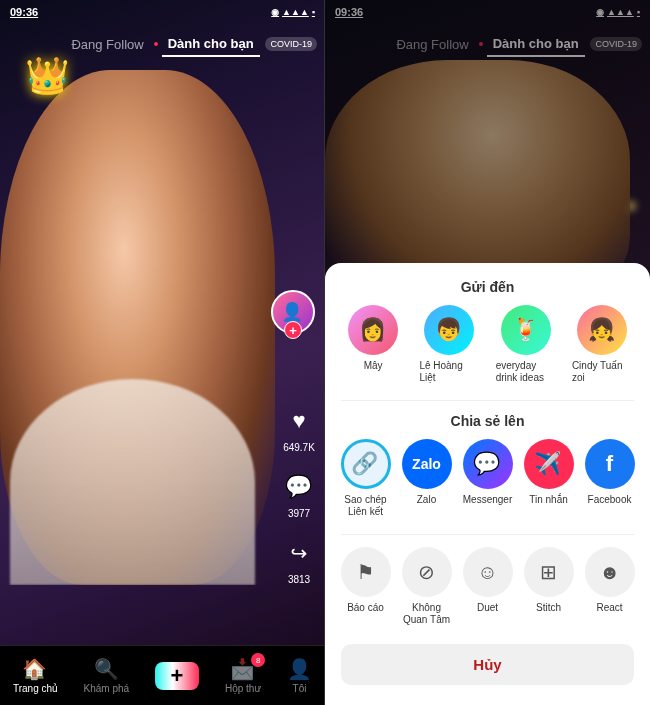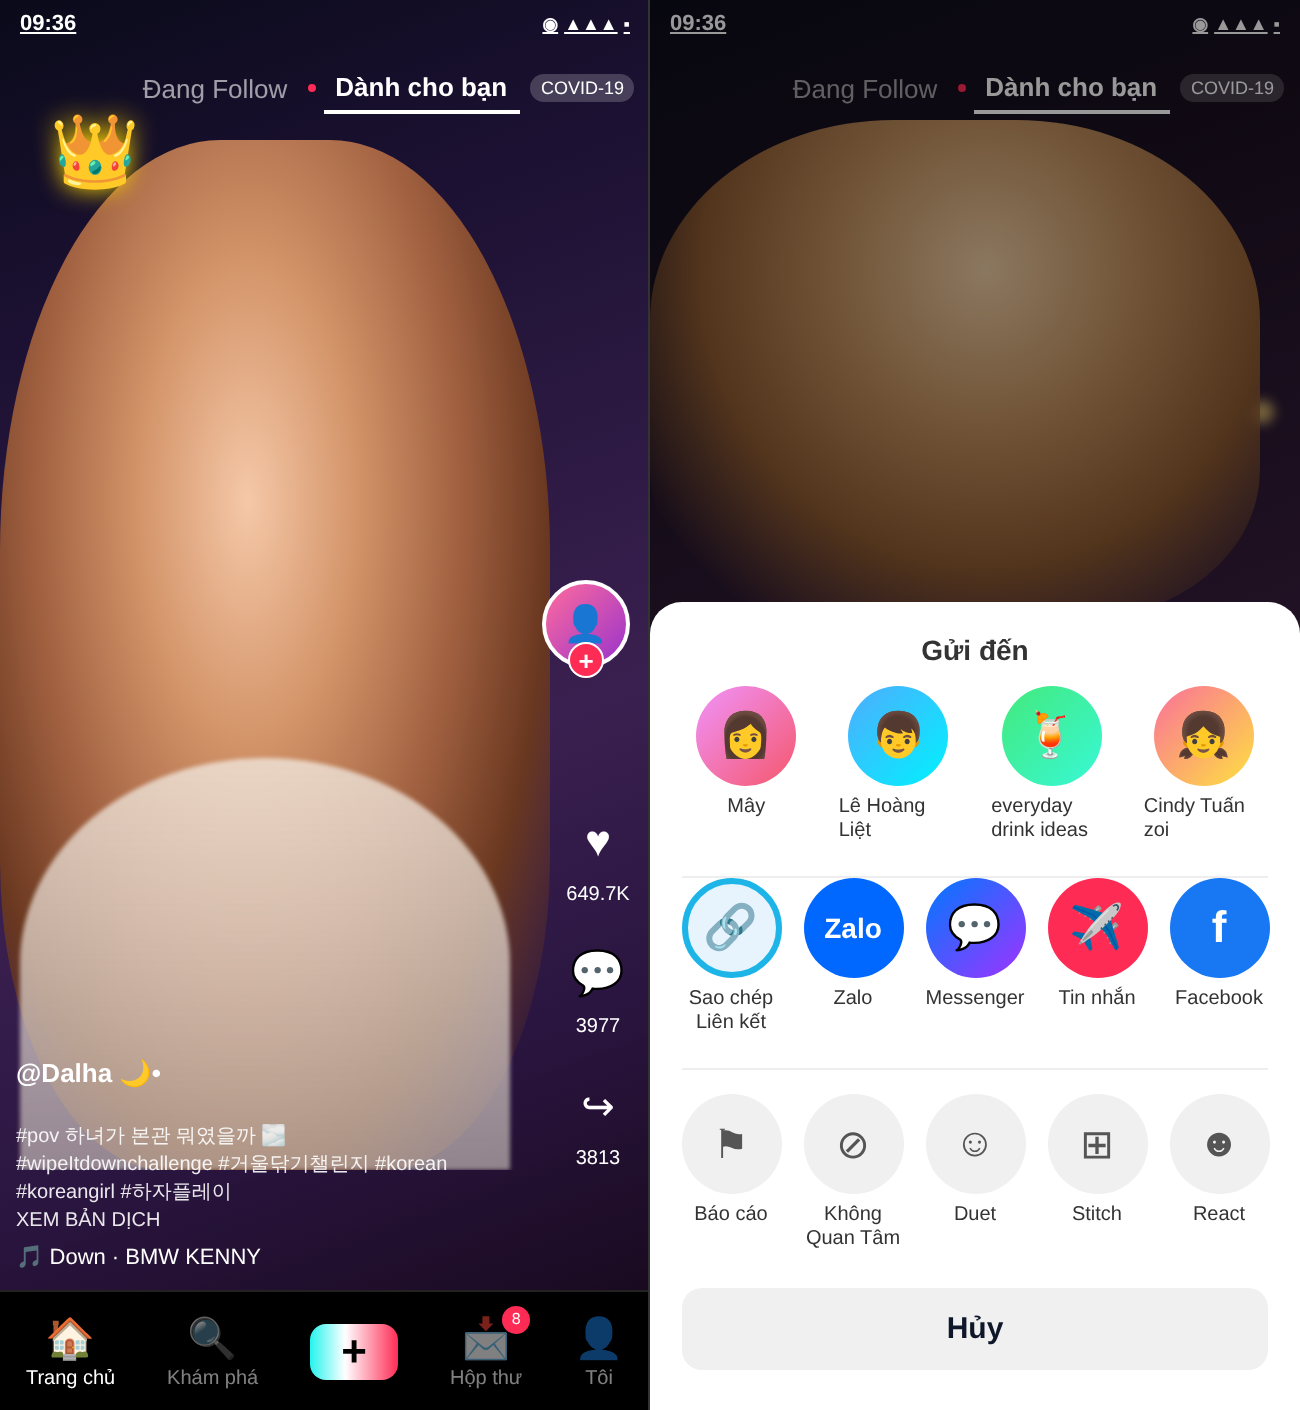--- a/index.html
+++ b/index.html
@@ -402,21 +402,21 @@
     .cancel-btn {
       display: flex;
       align-items: center;
       justify-content: center;
       margin: 8px 16px 0;
       padding: 12px;
       background: #f0f0f0;
       border-radius: 10px;
       font-size: 15px;
       font-weight: 600;
-      color: #0f172a;
+      color: #b91c1c;
       cursor: pointer;
     }
 
     
     .bokeh-lights {
       position: absolute;
       top: 200px;
       right: 5px;
       width: 80px;
       display: flex;
@@ -478,31 +478,20 @@
     <div class="action-btn">
       <div class="action-icon">💬</div>
       <span class="action-count">3977</span>
     </div>
     <div class="action-btn">
       <div class="action-icon" style="font-size:20px;">↪</div>
       <span class="action-count">3813</span>
     </div>
   </div>
 
-  <div class="video-info">
-    <div class="video-username">@Dalha 🌙•</div>
-    <div class="video-desc" style="font-size:10px;white-space:pre-line;">
-      <span>#pov 하녀가 본관 뭐였을까 🌫️
-#wipeItdownchallenge #거울닦기챌린지 #korean #koreangirl #하자플레이
-XEM BẢN DỊCH</span>
-    </div>
-    <div class="video-music">
-      <span>🎵 Down · BMW KENNY</span>
-    </div>
-  </div>
 
   <div class="bottom-nav">
     <div class="bottom-nav-item active">
       <span class="nav-icon">🏠</span>
       <span>Trang chủ</span>
     </div>
     <div class="bottom-nav-item inactive">
       <span class="nav-icon">🔍</span>
       <span>Khám phá</span>
     </div>
@@ -590,20 +579,21 @@
       <div class="contact-item">
         <div class="contact-avatar contact-avatar-4" style="display:flex;align-items:center;justify-content:center;">
           <span style="font-size:22px;">👧</span>
         </div>
         <span class="contact-name">Cindy Tuấn zoi</span>
       </div>
     </div>
 
     <div class="divider-line"></div>
 
+    <div class="share-apps-section-title">Chia sẻ lên</div>
 
     <div class="apps-row">
 
       <div class="app-item">
         <div class="app-icon" style="background:#e8f4fd;border:3px solid #1db4e8;width:50px;height:50px;border-radius:50%;display:flex;align-items:center;justify-content:center;">
           <span style="font-size:22px;color:#1db4e8;">🔗</span>
         </div>
         <span class="app-name" style="white-space:pre-line;">Sao chép
 Liên kết</span>
       </div>

